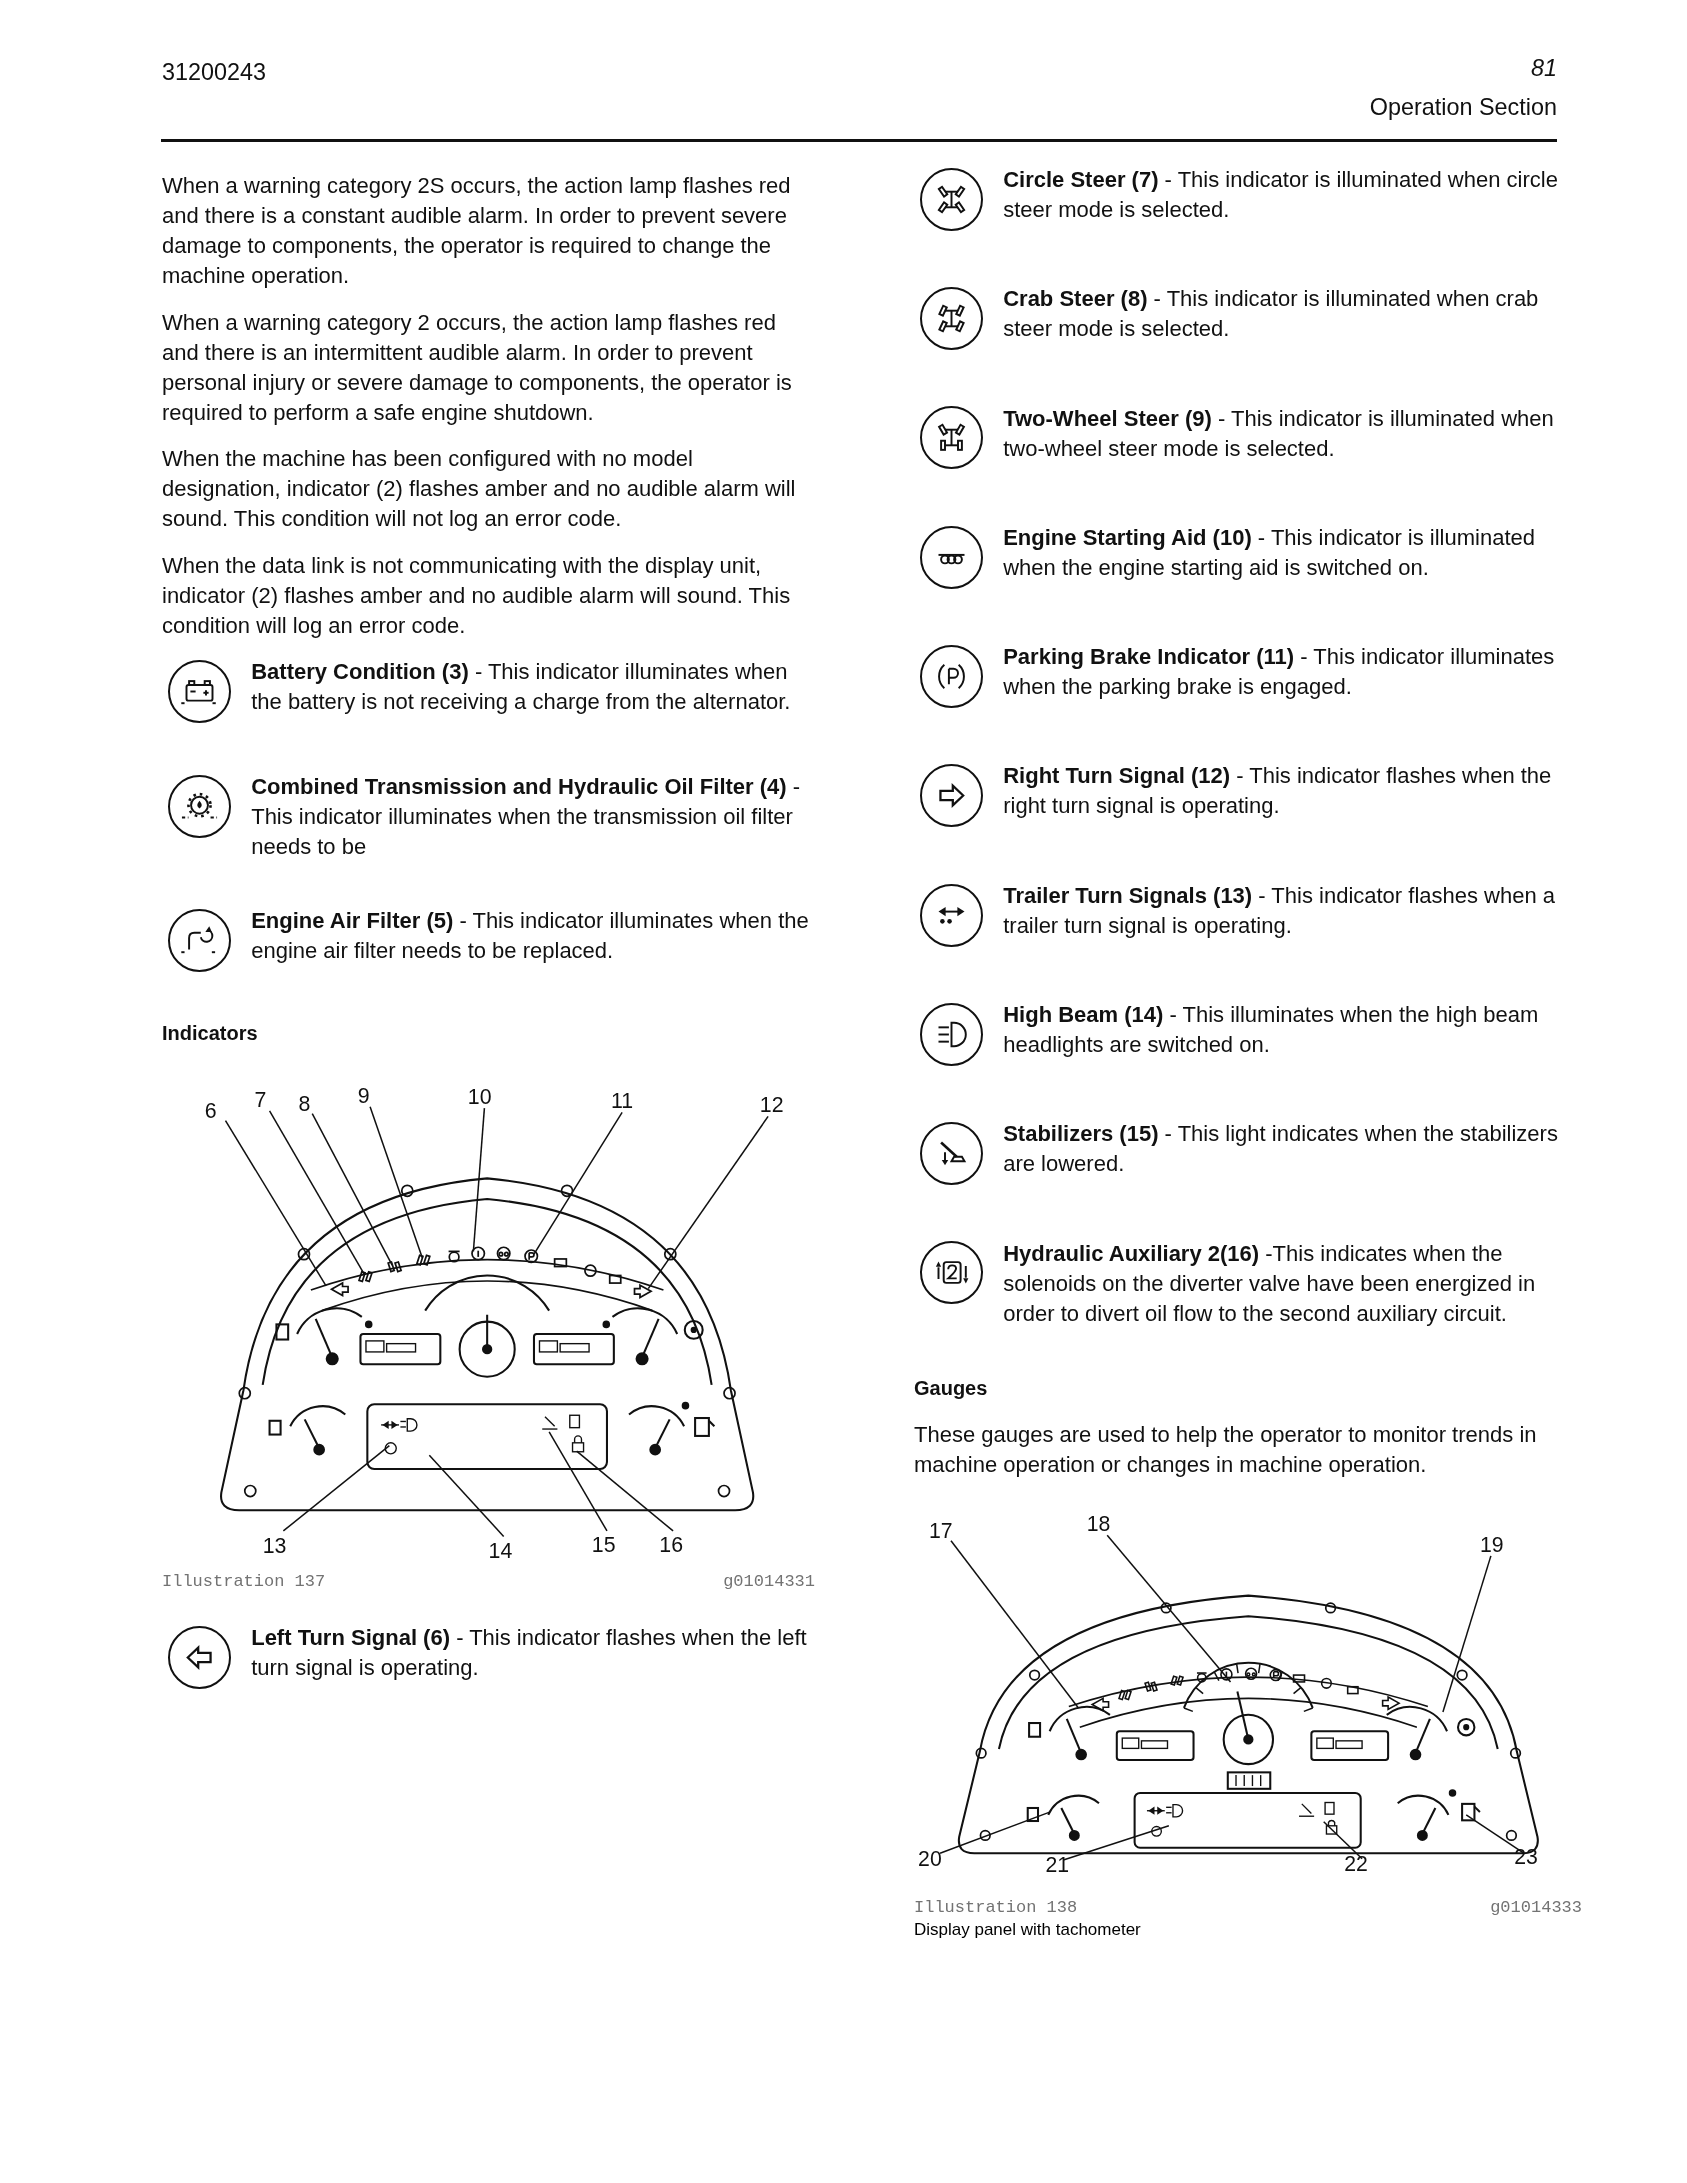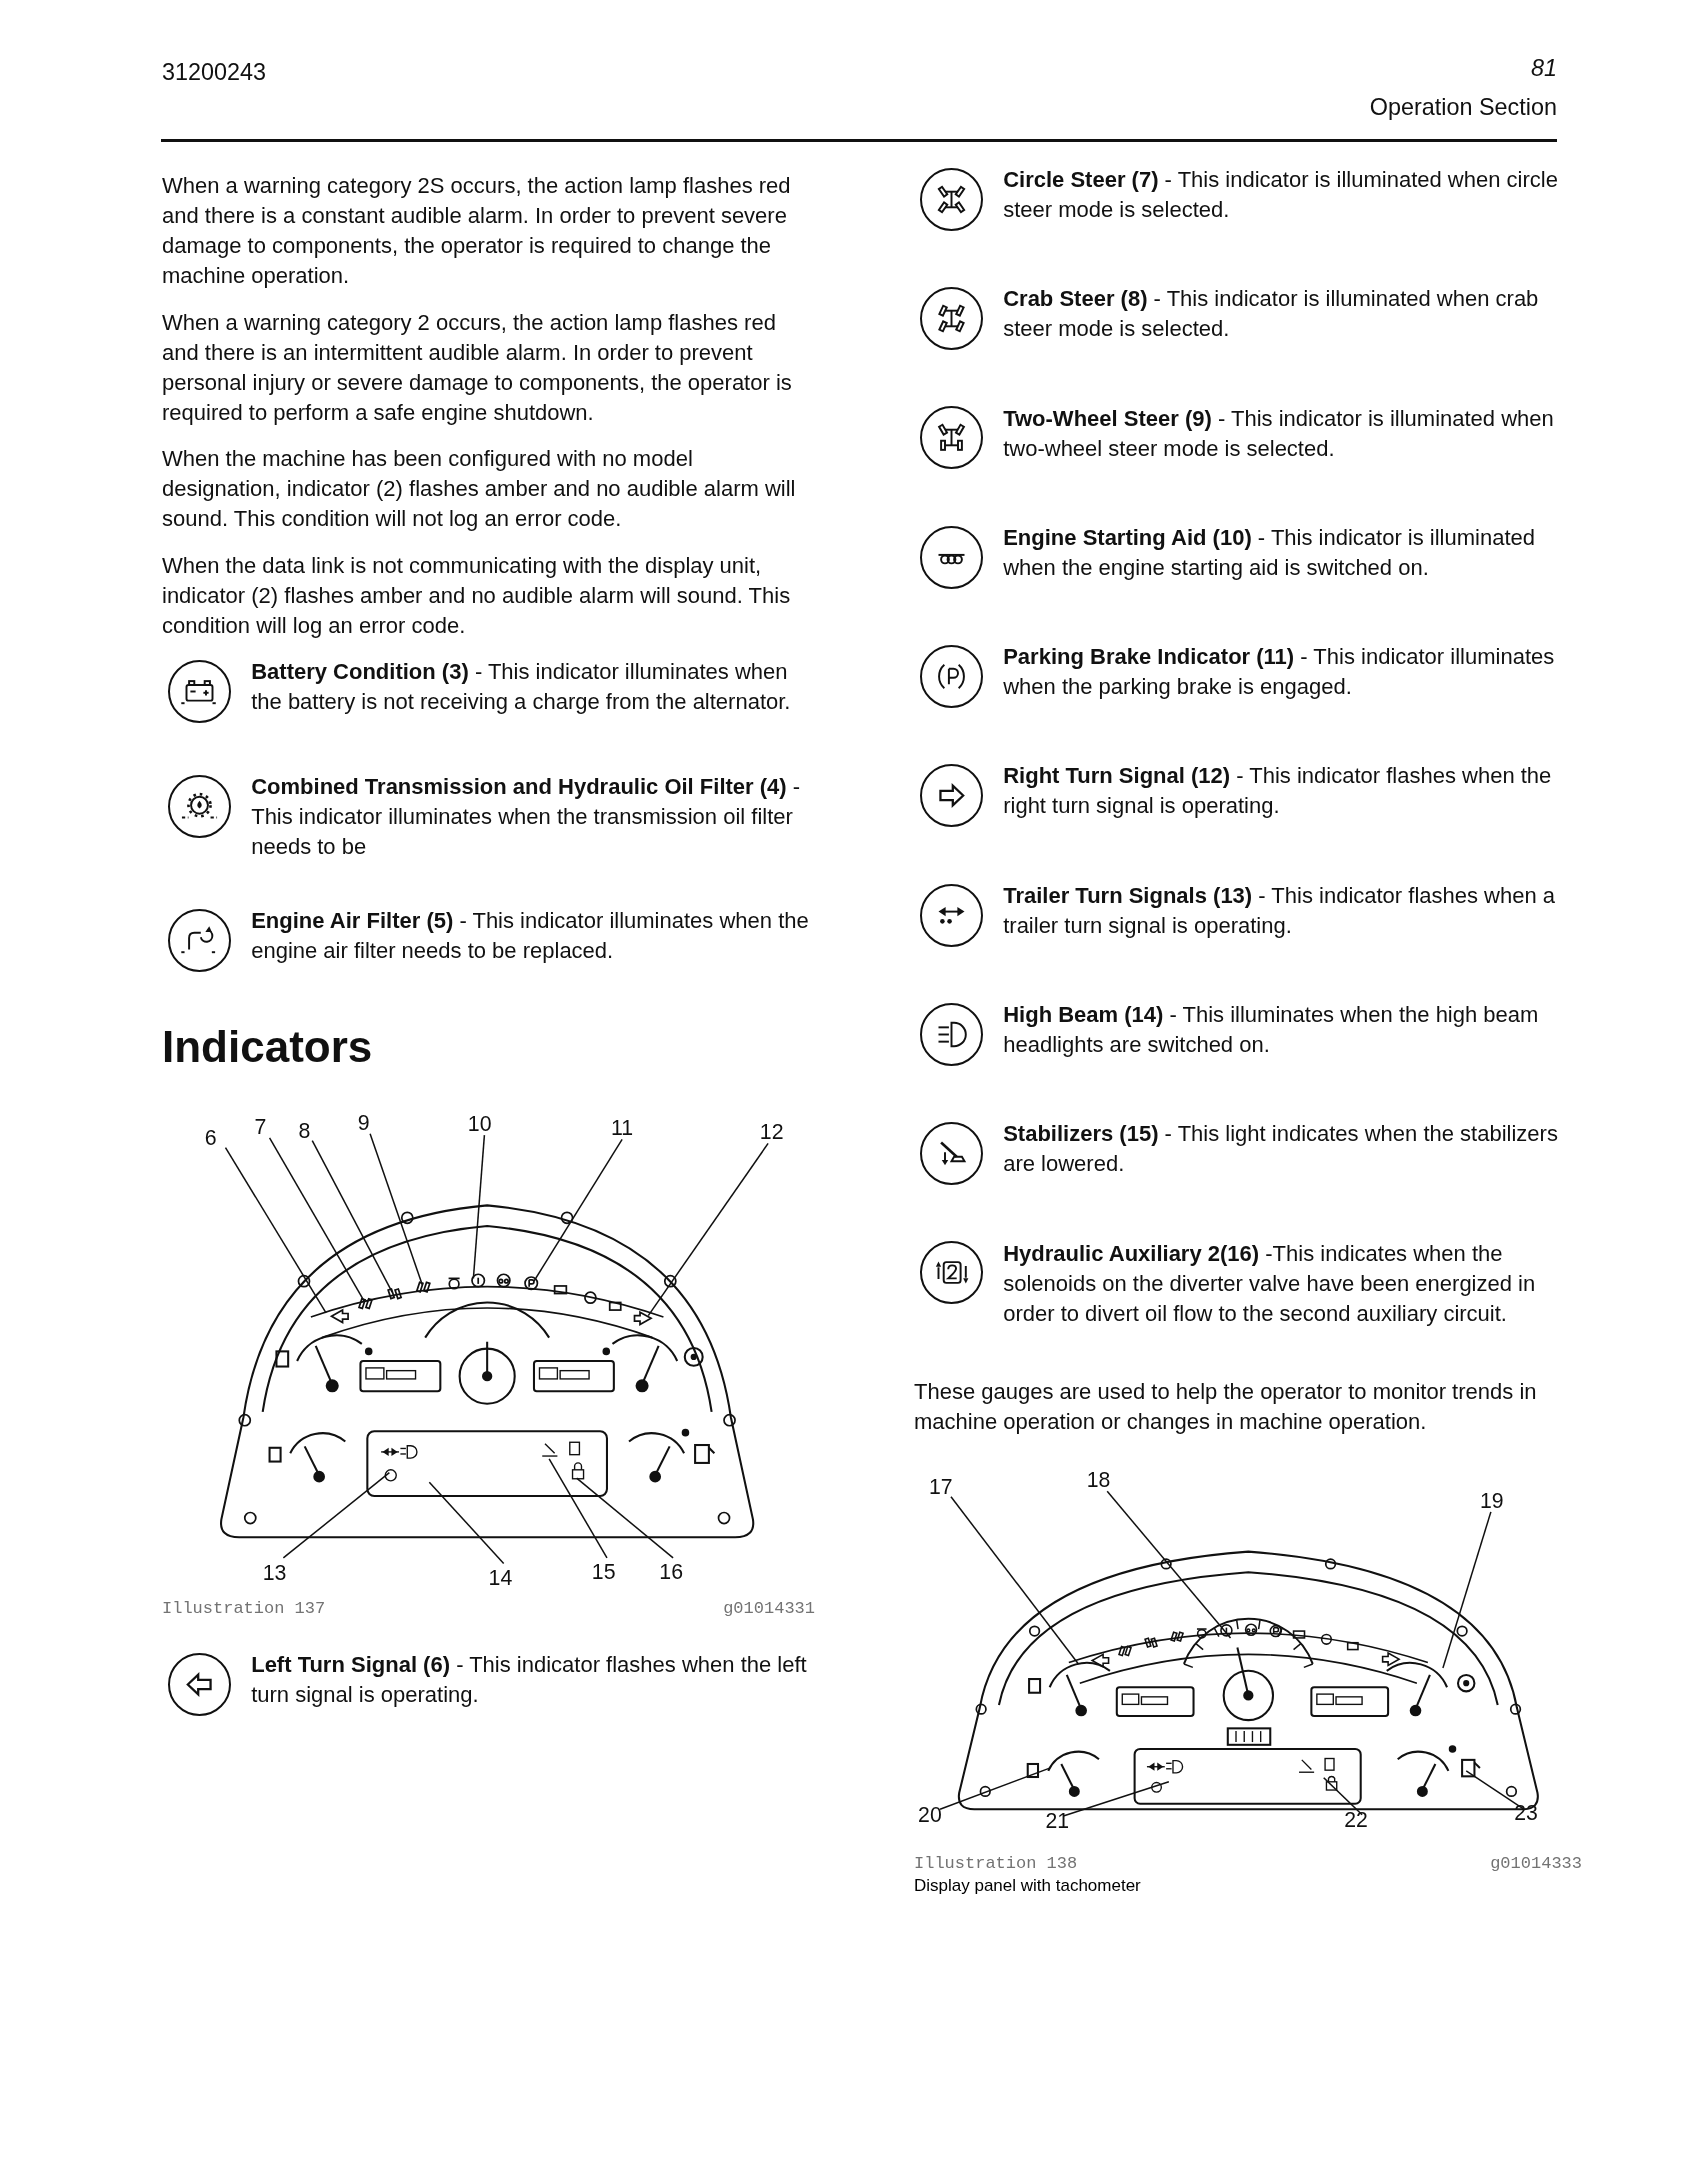--- a/index.html
+++ b/index.html
@@ -25,21 +25,21 @@
   .ind-item { overflow:hidden; margin-bottom:44px; }
   .col-right .ind-item { margin-bottom:48px; }
   .icon-wrap {
     float:left; width:63px; height:63px; border:2.8px solid #111; border-radius:50%;
     margin:2.8px 20.7px 5.5px 5.5px; display:flex; align-items:center; justify-content:center;
     background:#fff;
   }
   .itxt { font-size:22px; line-height:30px; }
   .it-title { font-weight:bold; }
 
-  .h1 { font-size:44px; font-weight:bold; clear:both; margin:12.4px 0 20.7px 0; }
+  .h1 { font-size:20px; font-weight:bold; clear:both; margin:12.4px 0 20.7px 0; }
 
   .illus { margin-top:37px; }
   .illus svg.panel { display:block; }
   .cap { display:flex; justify-content:space-between; font-size:17px; color:#737373; margin-top:8.3px;font-family:Liberation Mono, monospace; }
   .cap-sub { font-size:17px; color:#000000; margin-top:2.8px; }
 
   .left-turn-item { margin-top:32px; }
 
   svg .co text { font-size:31px; fill:#111; font-family:"Liberation Sans", sans-serif; }
   .icon-wrap svg { display:block; }
@@ -360,20 +360,21 @@
           <path d="M25 25 Q25 19 31 19 Q37 19 37 24 Q37 28 25 39 H38"></path>
           <line x1="10" y1="22" x2="10" y2="40"></line>
           <path d="M10 13 l-4 8 h8 Z" fill="#111" stroke="none"></path>
           <line x1="52" y1="20" x2="52" y2="38"></line>
           <path d="M52 47 l-4 -8 h8 Z" fill="#111" stroke="none"></path>
         </svg>
       </span>
       <p class="itxt"><span class="it-title">Hydraulic Auxiliary 2(16)</span> <span>-This indicates when the solenoids on the diverter valve have been energized in order to divert oil flow to the second auxiliary circuit.</span></p>
     </div>
 
+    <div class="h1">Gauges</div>
 
     <p class="body">These gauges are used to help the operator to monitor trends in machine operation or changes in machine operation.</p>
 
     <div class="illus" style="margin-top:23.4px;">
       <svg class="panel" width="668" height="386" viewBox="0 0 975 560">
         <g stroke="#111" fill="none" stroke-width="3">
           <path d="M88 508 Q62 508 66 484 L96 360 Q132 158 488 132 Q844 158 880 360 L910 484 Q914 508 888 508 Z"></path>
           <path d="M124 356 Q158 186 488 162 Q818 186 852 356"></path>
         </g>
         <g fill="none" stroke="#111" stroke-width="2.5">

